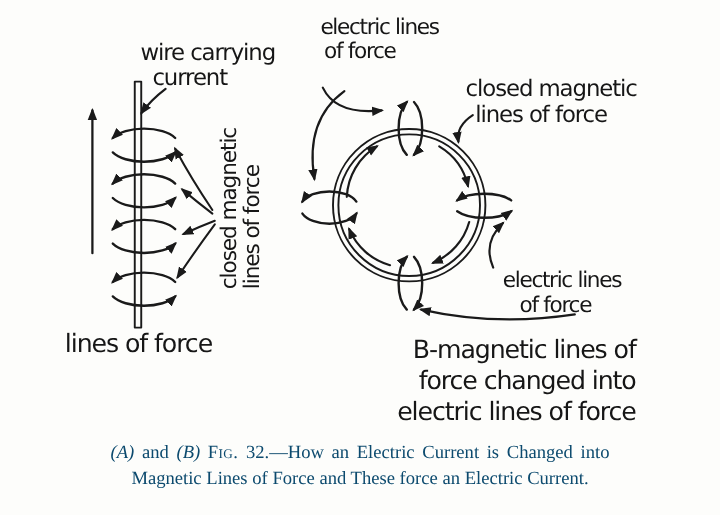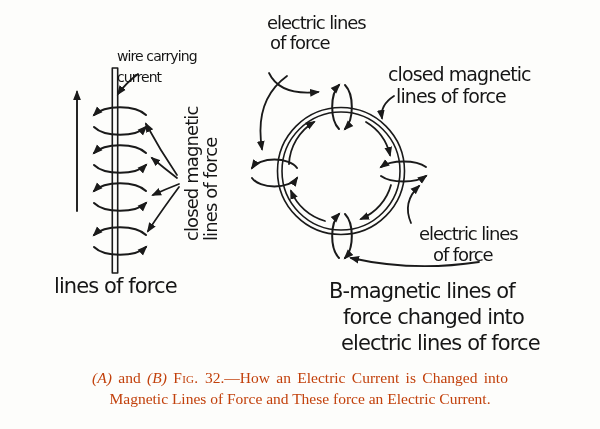--- a/index.html
+++ b/index.html
@@ -3,42 +3,42 @@
 <meta charset="utf-8">
 <style>
   html,body{margin:0;padding:0;background:#e8e8e8;}
   .page{
     position:relative;width:600px;height:429px;background:#fdfdfb;
     font-family:"DejaVu Sans",sans-serif;color:#161616;overflow:hidden;
   }
   .art{position:absolute;left:0;top:0;}
   .hand{position:absolute;white-space:nowrap;}
   .hand div{white-space:nowrap;}
-  #wire-label{left:117px;top:46px;font-size:14px;line-height:21px;letter-spacing:-0.9px;}
-  #wire-label .l2{}
+  #wire-label{left:117px;top:34px;font-size:19px;line-height:21px;letter-spacing:-0.9px;}
+  #wire-label .l2{margin-left:10px;}
   #elec-top-label{left:267px;top:13px;font-size:18px;line-height:20px;letter-spacing:-1.1px;}
   #elec-top-label .l2{margin-left:3px;}
   #mag-right-label{left:388px;top:63px;font-size:19px;line-height:22px;letter-spacing:-0.9px;}
   #mag-right-label .l2{margin-left:8px;}
   #rot-label{
     left:122px;top:143px;width:158px;height:38px;
     font-size:18px;line-height:19px;letter-spacing:-0.9px;
     transform:rotate(-90deg);transform-origin:center center;text-align:left;
   }
   #elec-bottom-label{left:419px;top:223px;font-size:18px;line-height:21px;letter-spacing:-1.1px;}
   #elec-bottom-label .l2{margin-left:14px;}
   #caption-a{left:38px;top:273px;font-size:21px;line-height:27px;letter-spacing:-0.9px;}
   #caption-a .l2{margin-left:11px;}
   #caption-a .l3{margin-left:16px;}
-  #caption-b{left:329px;top:278px;font-size:21px;line-height:26px;letter-spacing:-0.9px;}
+  #caption-b{left:329px;top:278px;font-size:21px;line-height:26px;letter-spacing:-0.9px;text-align:right;}
   #caption-b .l2{margin-left:14px;}
-  #caption-b .l3{margin-left:12px;}
+  #caption-b .l3{margin-left:2px;}
   #fig-caption{
     position:absolute;left:0;top:367px;width:600px;text-align:center;
-    font-family:"Liberation Serif",serif;font-size:15.5px;line-height:21px;color:#c2410c;
+    font-family:"Liberation Serif",serif;font-size:15.5px;line-height:21px;color:#0c4a6e;
   }
   #fig-caption .fc1{word-spacing:2.5px;}
   .italic{font-style:italic;}
   .smallcaps{font-variant:small-caps;letter-spacing:0.3px;}
   svg *{vector-effect:none;}
 </style>
 </head>
 <body>
 
 <div class="page">

